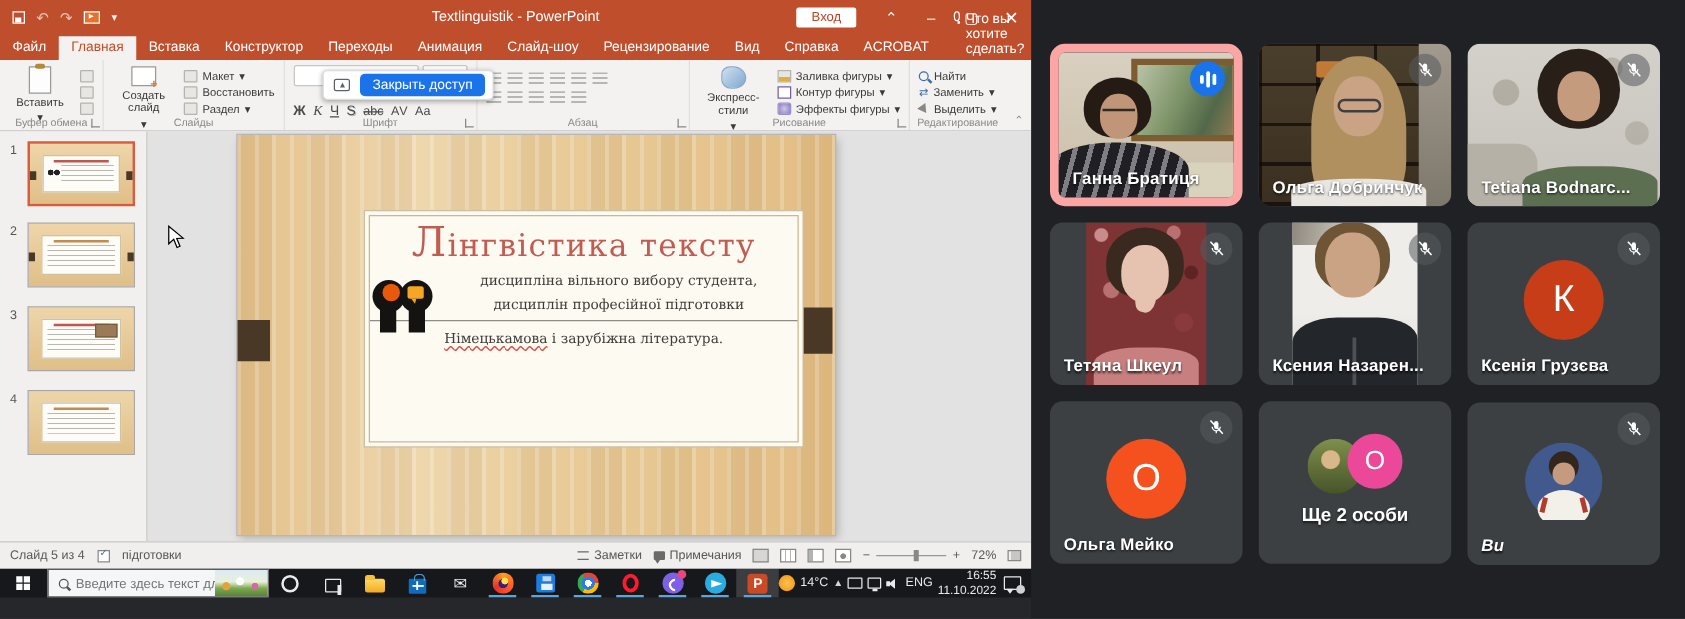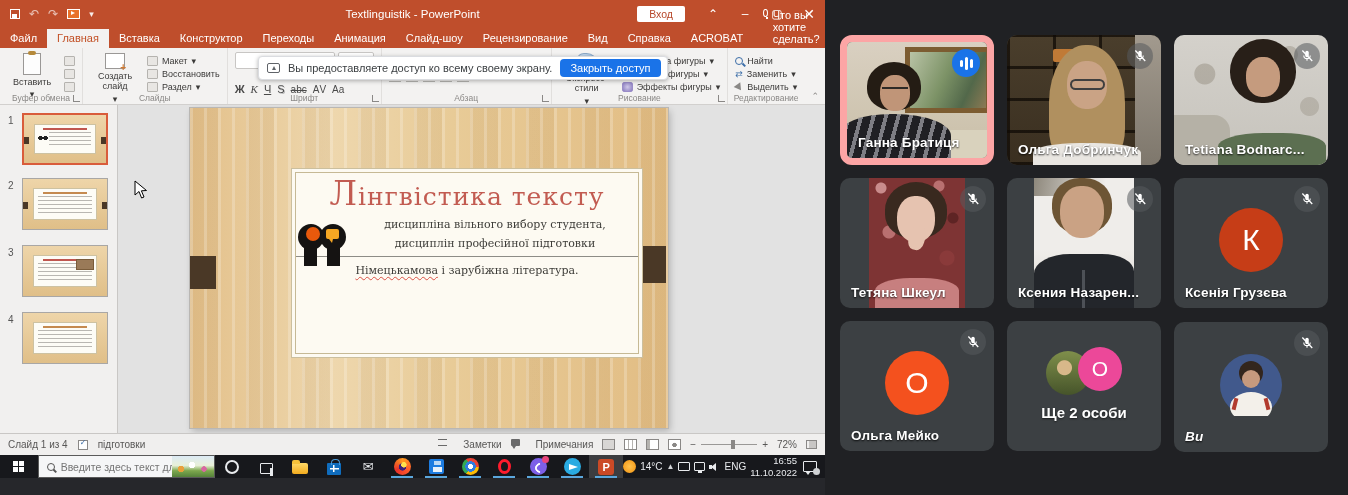--- a/index.html
+++ b/index.html
@@ -103,21 +103,21 @@
   .missp{text-decoration:underline;text-decoration-style:wavy;text-decoration-color:#d94f43;text-decoration-thickness:1px;text-underline-offset:2px}
   .blk{position:absolute;background:#4a3826}
   .blk-l{left:0;top:148px;width:26px;height:33px}
   .blk-r{left:450px;top:138px;width:26px;height:37px}
   .heads{position:absolute;left:106px;top:112px}
 
   .statusbar{position:absolute;left:0;bottom:0;right:0;height:22px;background:#f0efee;border-top:1px solid #c9c7c5;display:flex;align-items:center;font-size:10px;color:#585756;padding:0 8px;gap:10px}
   .i-spell{width:10px;height:10px;border:1px solid #8a8886;background:#fff;position:relative;flex:none}
   .i-spell::after{content:"✓";position:absolute;left:1px;top:-3px;font-size:8px;color:#3c6ea8}
   .sb-right{margin-left:auto;display:flex;align-items:center;gap:9px}
-  .sb-item{display:flex;align-items:flex-start;gap:16px}
+  .sb-item{display:flex;align-items:center;gap:4px}
   .i-notes{width:9px;height:7px;border-top:1px solid #6a6a6a;border-bottom:1px solid #6a6a6a}
   .i-comm{width:9px;height:7px;background:#6a6a6a;border-radius:1px;position:relative}
   .i-comm::after{content:"";position:absolute;left:1px;bottom:-3px;border-left:2px solid transparent;border-right:2px solid transparent;border-top:3px solid #6a6a6a}
   .vic{width:13px;height:11px;border:1px solid #8a8886;background:#fff;display:inline-block}
   .vic.sel{background:#d8d6d4}
   .vic.v2{background:repeating-linear-gradient(90deg,#fff 0 3px,#b5b3af 3px 4px)}
   .vic.v3{background:linear-gradient(90deg,#b5b3af 3px,#fff 3px)}
   .vic.v4{background:radial-gradient(circle at 50% 55%,#8a8886 0 2px,#fff 2.5px)}
   .zs{display:flex;align-items:center;gap:5px}
   .zs-track{width:56px;height:1px;background:#9a9896;position:relative}
@@ -408,21 +408,20 @@
                 <span>▾</span>
               </div>
           </div>
           <span class="rlabel">Редактирование</span>
         </div>
         <span class="rib-collapse">⌃</span>
       </div>
 
       <div class="banner">
         <span class="b-ic"></span>
-        <span>Вы предоставляете доступ ко всему своему экрану.</span>
         <span class="b-btn">Закрыть доступ</span>
       </div>
 
       <div class="workspace">
         <div class="thumbs" id="thumbs-holder">
             <span class="thumb-num" style="top: 10px;">1</span>
             <div class="thumb-item sel" style="top: 8px;">
               <div class="mcard">
                 <div class="mline"></div>
                 <div class="mdots"></div>
@@ -477,21 +476,21 @@
             <circle cx="17" cy="14" r="7" fill="#e8590c"></circle>
             <circle cx="37" cy="17" r="13" fill="#151312"></circle>
             <rect x="31" y="26" width="13" height="20" fill="#151312"></rect>
             <rect x="30" y="9" width="13" height="10" rx="2" fill="#f5a623"></rect>
             <path d="M33 19 l3 4 l1 -4 z" fill="#f5a623"></path>
           </svg>
         </div>
       </div>
 
       <div class="statusbar">
-        <span>Слайд 1 из 4</span>
+        <span>Слайд 5 из 4</span>
         <span class="i-spell"></span>
         <span>підготовки</span>
         <div class="sb-right">
           <span class="sb-item">
               <span class="i-notes"></span>
               <span>Заметки</span>
             </span>
           <span class="sb-item">
               <span class="i-comm"></span>
               <span>Примечания</span>

